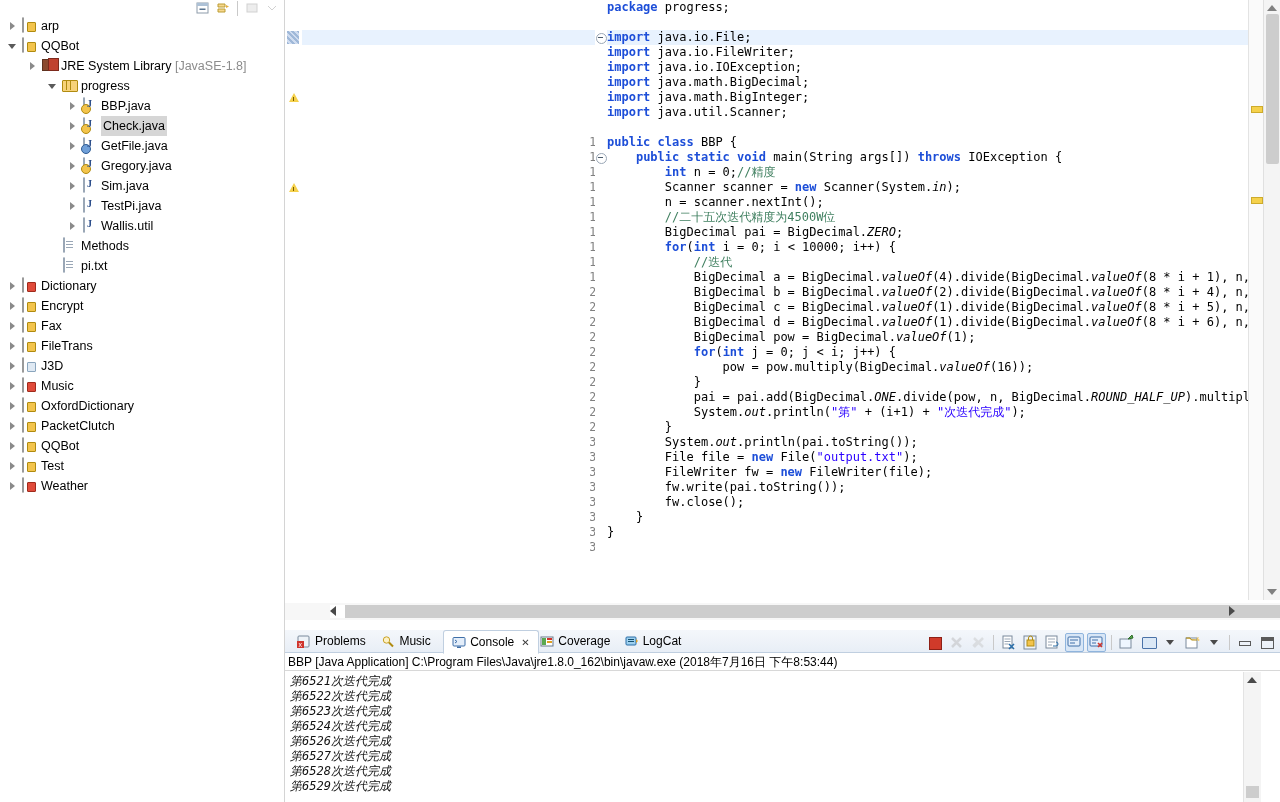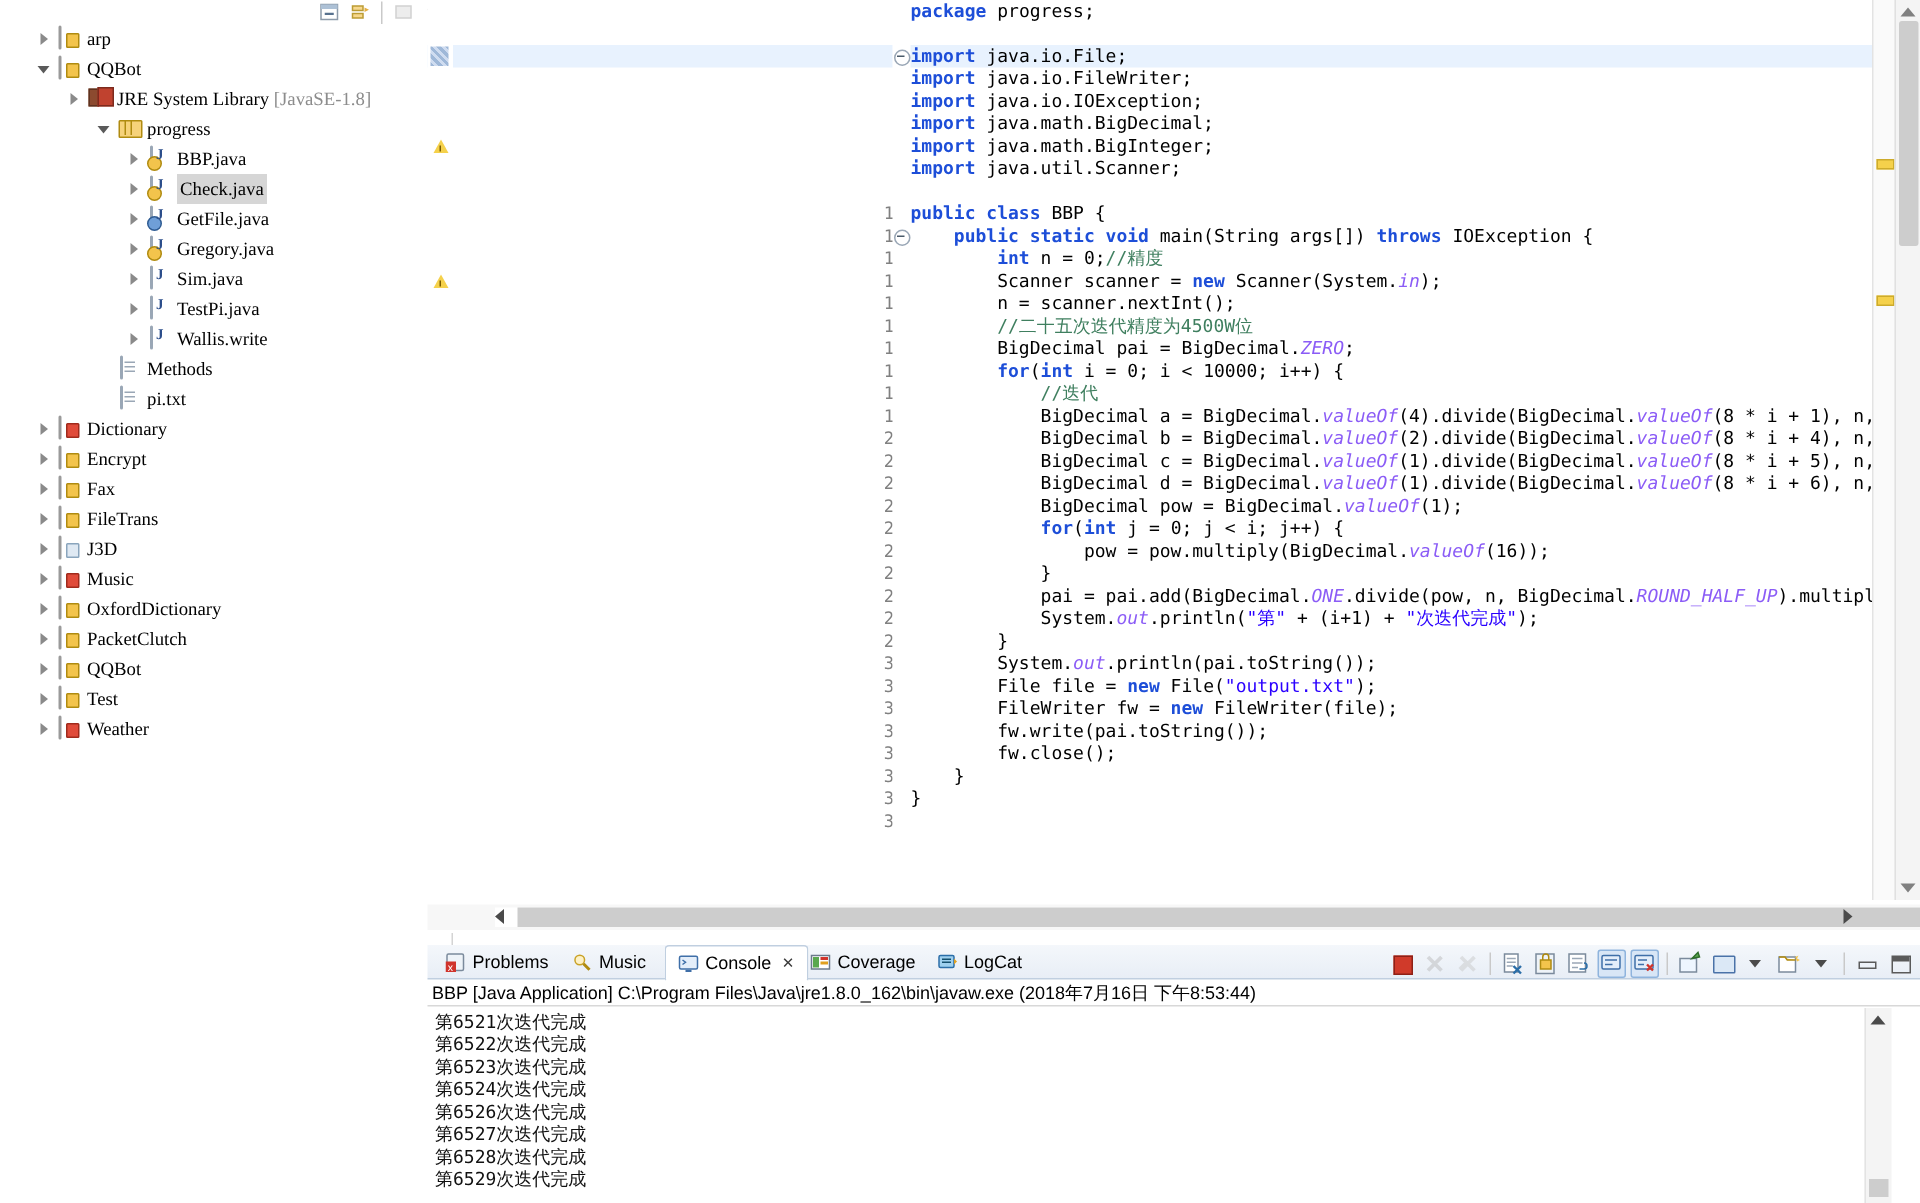--- a/index.html
+++ b/index.html
@@ -7,25 +7,24 @@
     width:1280px;height:802px;overflow:hidden;
     background:#ffffff;
     font-family:"Liberation Sans", sans-serif;
     font-size:12px;color:#000;
     -webkit-font-smoothing:antialiased;
   }
   .app{position:relative;width:1280px;height:802px;}
 
   
   .explorer{
-    position:absolute;left:17px;top:0;width:284px;height:802px;
+    position:absolute;left:0;top:0;width:284px;height:802px;
     background:#ffffff;
     border-right:1px solid #d4d4d4;
     overflow:hidden;
-    font-family:Liberation Serif, serif;
   }
   .explorer-toolbar{
     position:absolute;right:4px;top:0;height:16px;display:flex;align-items:center;gap:4px;
   }
   .tb-ico{width:16px;height:14px;position:relative;opacity:.85;}
   .tree{position:absolute;left:0;top:16px;width:284px;}
   .row{
     height:20px;display:flex;align-items:center;white-space:nowrap;
     font-size:12.5px;color:#000;
   }
@@ -92,21 +91,21 @@
   }
   .code{
     position:absolute;left:322px;top:0;width:930px;height:600px;overflow:hidden;
     font-family:"DejaVu Sans Mono","Liberation Mono",monospace;font-size:12px;line-height:15px;
     white-space:pre;color:#000;
   }
   .code .ln{height:15px;}
   .kw{color:#1d4ed8;font-weight:bold;}
   .str{color:#2a00ff;}
   .cmt{color:#3f7f5f;}
-  .stat{color:#8b5cf6;font-style:italic;}
+  .stat{color:#000000;font-style:italic;}
   .hl-line{position:absolute;left:0;top:0;width:995px;height:15px;background:#e8f2fe;}
   .marker-warn{
     position:absolute;width:12px;height:12px;
   }
   .marker-warn::before{content:"";position:absolute;left:1px;top:2px;width:0;height:0;
     border-left:5px solid transparent;border-right:5px solid transparent;border-bottom:9px solid #f5d14b;}
   .marker-warn::after{content:"";position:absolute;left:5px;top:6px;width:1px;height:4px;background:#7a5b00;}
   .occ-mark{position:absolute;left:2px;width:12px;height:13px;
     background:repeating-linear-gradient(45deg,#9fb8d8 0 2px,#cfdcf0 2px 4px);}
   .fold-plus{position:absolute;width:9px;height:9px;border:1px solid #9aa7b6;border-radius:50%;background:#fff;}
@@ -137,21 +136,21 @@
   .tab{position:absolute;top:0;height:22px;display:flex;align-items:center;gap:4px;padding:0 8px;
      font-size:12px;color:#000;}
   .tab.active{background:#ffffff;border:1px solid #c0cfe0;border-bottom:1px solid #fff;border-radius:3px 3px 0 0;}
   .tabico{width:14px;height:13px;position:relative;}
 
   .console-cmd{position:absolute;left:0;top:24px;width:995px;height:16px;
     font-size:12px;color:#000;padding-left:3px;border-bottom:1px solid #d8d8d8;}
   .console-out{position:absolute;left:0;top:44px;width:955px;height:128px;overflow:hidden;
     font-family:"DejaVu Sans Mono","Liberation Mono",monospace;font-size:12px;line-height:15px;
     padding-left:5px;color:#111;}
-  .console-out .oln{height:15px;white-space:pre;}
+  .console-out .oln{height:15px;white-space:pre;font-style:italic;}
   .cvscroll{position:absolute;left:958px;top:42px;width:17px;height:130px;background:#f4f4f4;border-left:1px solid #e3e3e3;}
   .cvscroll .up{position:absolute;left:3px;top:5px;width:0;height:0;
      border-left:5px solid transparent;border-right:5px solid transparent;border-bottom:6px solid #4a4a4a;}
   .cvscroll .thumb{position:absolute;left:2px;bottom:4px;width:13px;height:12px;background:#cdcdcd;}
 
   .ctools{position:absolute;right:4px;top:2px;height:20px;display:flex;align-items:center;gap:3px;}
   .ct{width:17px;height:17px;position:relative;border:1px solid transparent;border-radius:2px;}
   .ct.on{background:#d8e6f6;border-color:#8fb4dd;}
   .ct .sq{position:absolute;left:3px;top:3px;width:11px;height:11px;background:#d03a2a;border:1px solid #8e2016;}
   .ct .mon{position:absolute;left:2px;top:3px;width:13px;height:10px;background:#dbe8f6;border:1px solid #4a72a8;border-radius:1px;}
@@ -252,21 +251,21 @@
         <div class="row">
           <span style="width:64px;min-width:64px"></span>
           <span class="arrow closed"></span>
           <span class="ico"><span class="i-java"></span></span>
           <span class="lbl">TestPi.java</span>
         </div>
         <div class="row">
           <span style="width:64px;min-width:64px"></span>
           <span class="arrow closed"></span>
           <span class="ico"><span class="i-java"></span></span>
-          <span class="lbl">Wallis.write</span>
+          <span class="lbl">Wallis.util</span>
         </div>
         <div class="row">
           <span style="width:44px;min-width:44px"></span>
           <span class="arrow"></span>
           <span class="ico"><span class="i-file"></span></span>
           <span class="lbl">Methods</span>
         </div>
         <div class="row">
           <span style="width:44px;min-width:44px"></span>
           <span class="arrow"></span>

